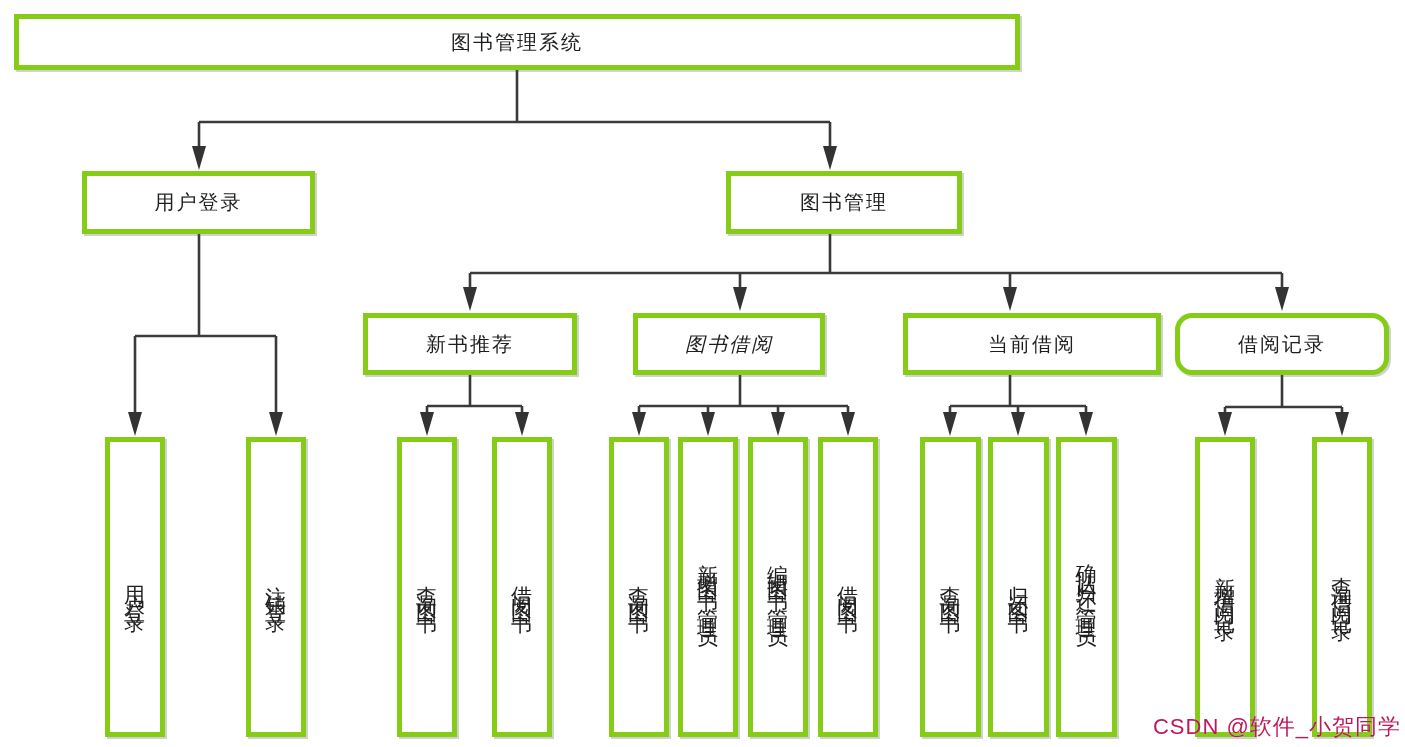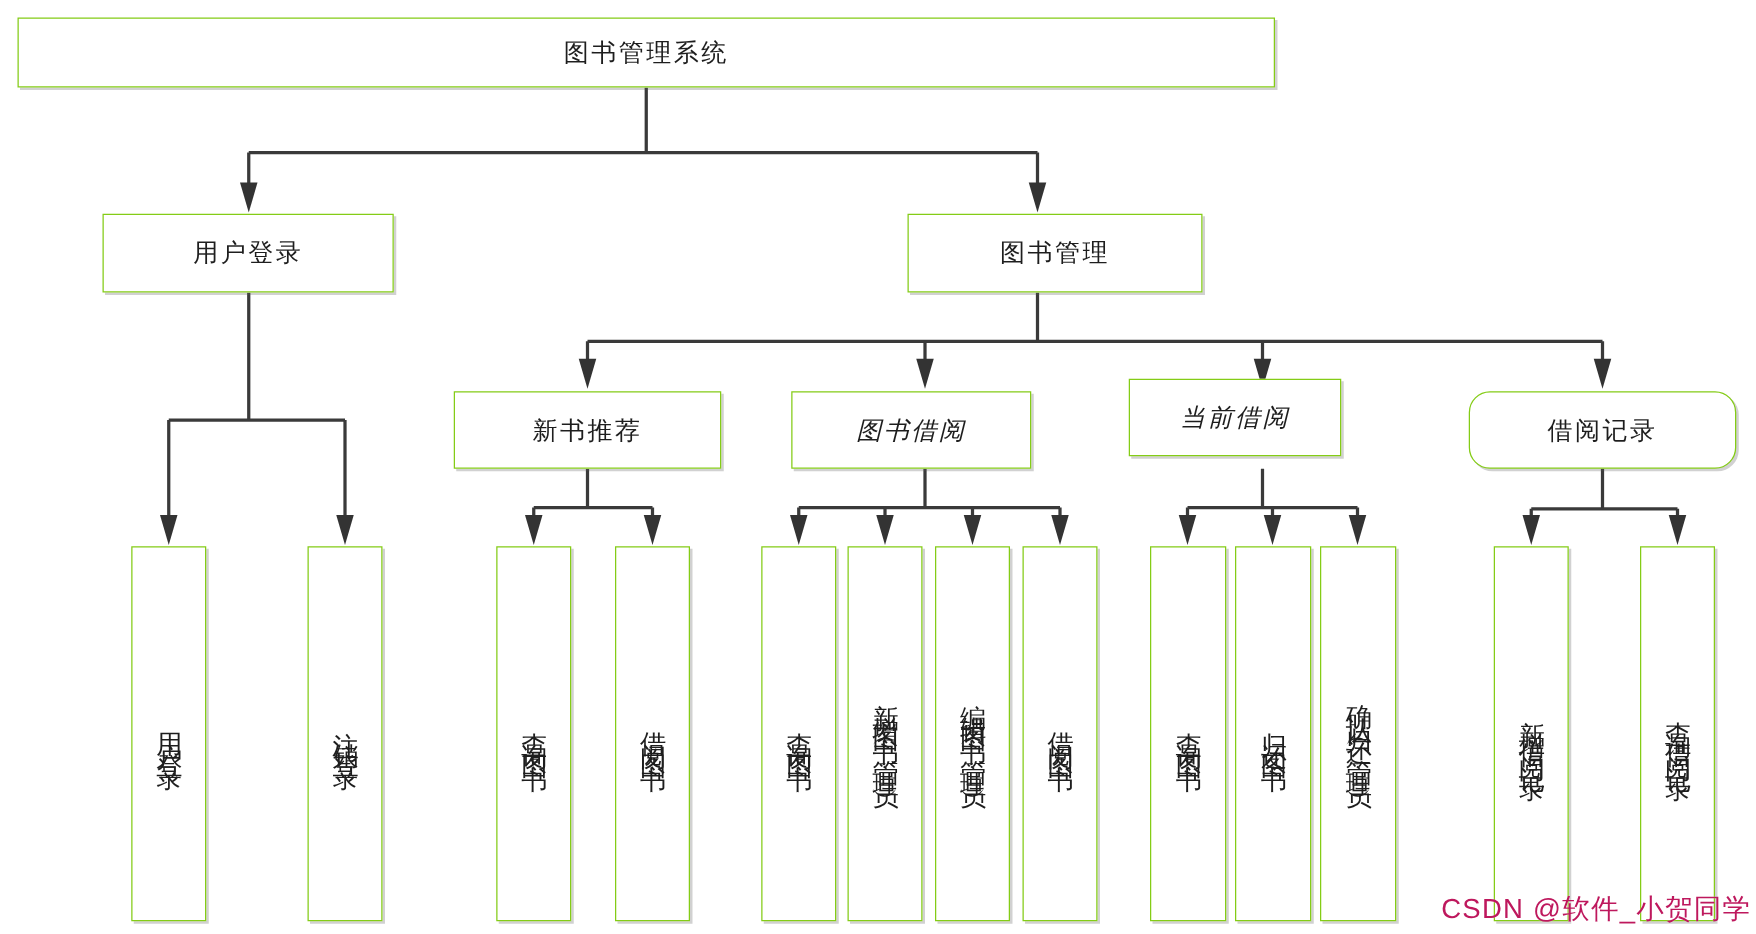--- a/index.html
+++ b/index.html
@@ -5,21 +5,21 @@
   html,body { margin:0; padding:0; background:#ffffff; }
   .canvas {
     position:relative; width:1405px; height:747px; background:#ffffff;
     font-family:"Liberation Sans", sans-serif; overflow:hidden;
   }
   svg.connectors { position:absolute; left:0; top:0; width:1405px; height:747px; z-index:0; }
   svg.connectors line { stroke:#3a3a3a; stroke-width:2.6; }
   svg.connectors polygon { fill:#333333; }
   .node {
     position:absolute; box-sizing:border-box; background:#ffffff;
-    border:1px solid #84cc16; color:#1e1e1e; z-index:1;
+    border:5px solid #84cc16; color:#1e1e1e; z-index:1;
     display:flex; align-items:center; justify-content:center;
     box-shadow:2px 2px 0 rgba(90,90,90,0.28);
   }
   .node.h { font-size:20px; letter-spacing:2px; white-space:nowrap; }
   .node.root { font-size:20px; }
   .node.leaf {
     writing-mode:vertical-rl; font-size:21px; letter-spacing:9px;
     line-height:1; padding:6px 0; text-align:center;
   }
   .watermark {
@@ -109,21 +109,21 @@
     </g>
   </svg>
 
   <div class="node h root" style="left:14px; top:14px; width:1006px; height:56px;">图书管理系统</div>
 
   <div class="node h" style="left:82px; top:171px; width:233px; height:63px;">用户登录</div>
   <div class="node h" style="left:712px; top:171px; width:236px; height:63px;margin-left:14px;">图书管理</div>
 
   <div class="node h" style="left:363px; top:313px; width:214px; height:62px;">新书推荐</div>
   <div class="node h" style="left:633px; top:313px; width:192px; height:62px;font-style:italic;">图书借阅</div>
-  <div class="node h" style="left:903px; top:303px; width:170px; height:62px;font-style:italic;">当前借阅</div>
+  <div class="node h" style="left:903px; top:313px; width:258px; height:62px;">当前借阅</div>
   <div class="node h" style="left:1175px; top:313px; width:214px; height:62px;border-radius:17px;">借阅记录</div>
 
   <div class="node leaf" style="left:105px; top:437px; width:60px; height:300px;">用户登录</div>
   <div class="node leaf" style="left:246px; top:437px; width:60px; height:300px;">注销登录</div>
 
   <div class="node leaf" style="left:397px; top:437px; width:60px; height:300px;">查询图书</div>
   <div class="node leaf" style="left:492px; top:437px; width:60px; height:300px;">借阅图书</div>
 
   <div class="node leaf" style="left:609px; top:437px; width:60px; height:300px;">查询图书</div>
   <div class="node leaf" style="left:678px; top:437px; width:60px; height:300px;">新增图书（管理员）</div>

